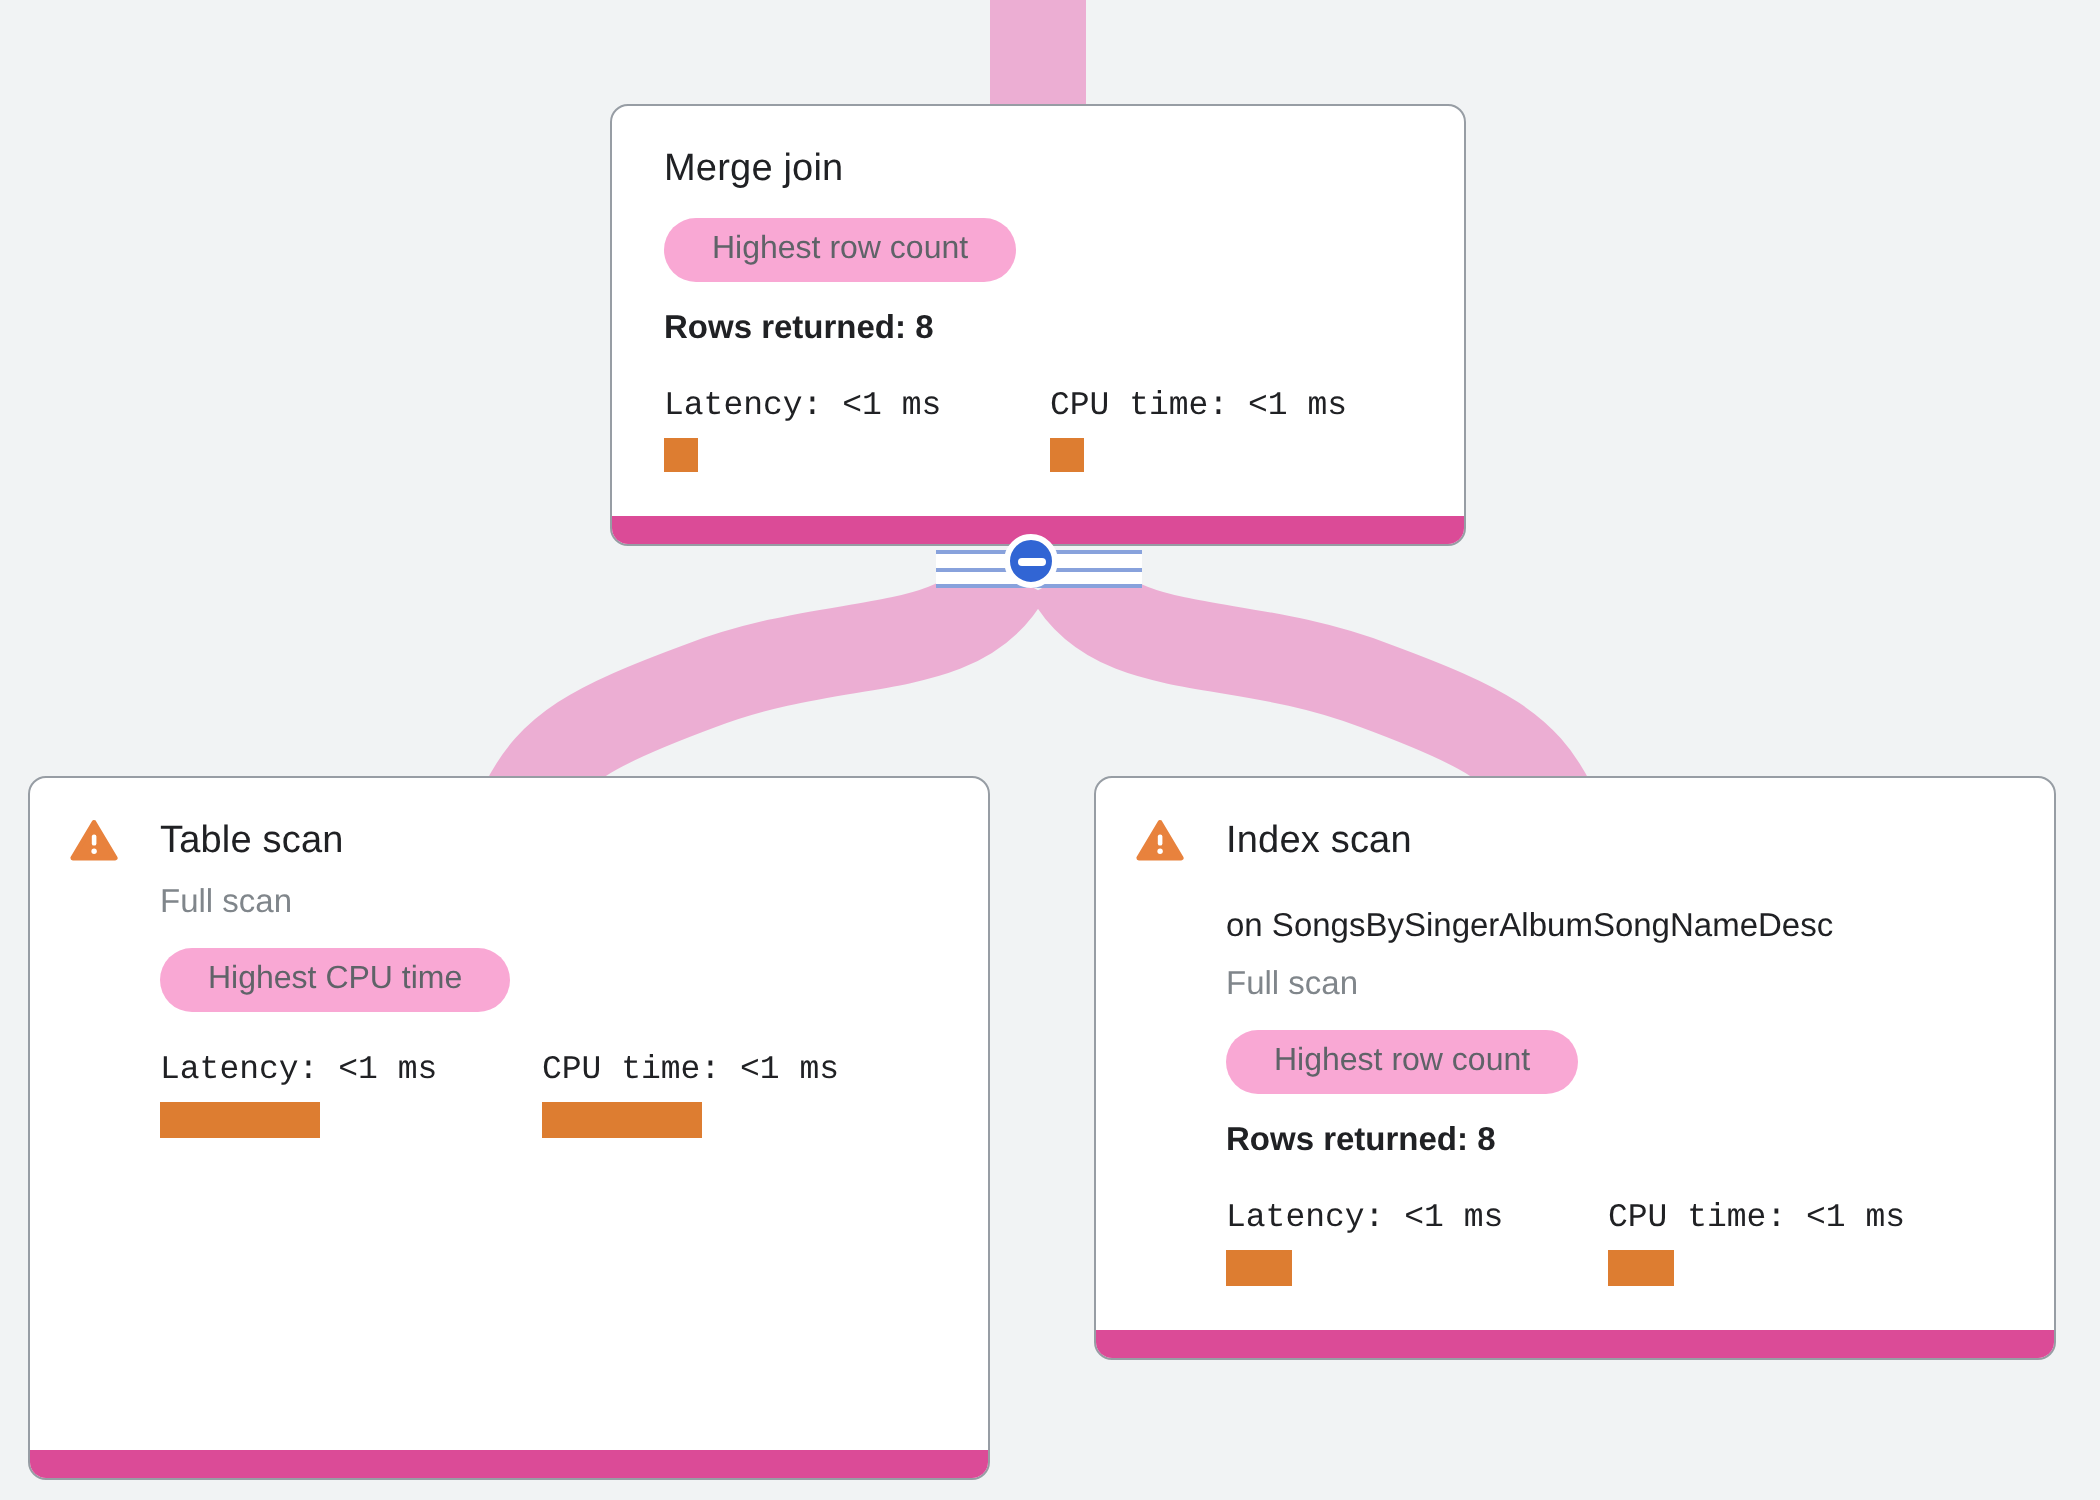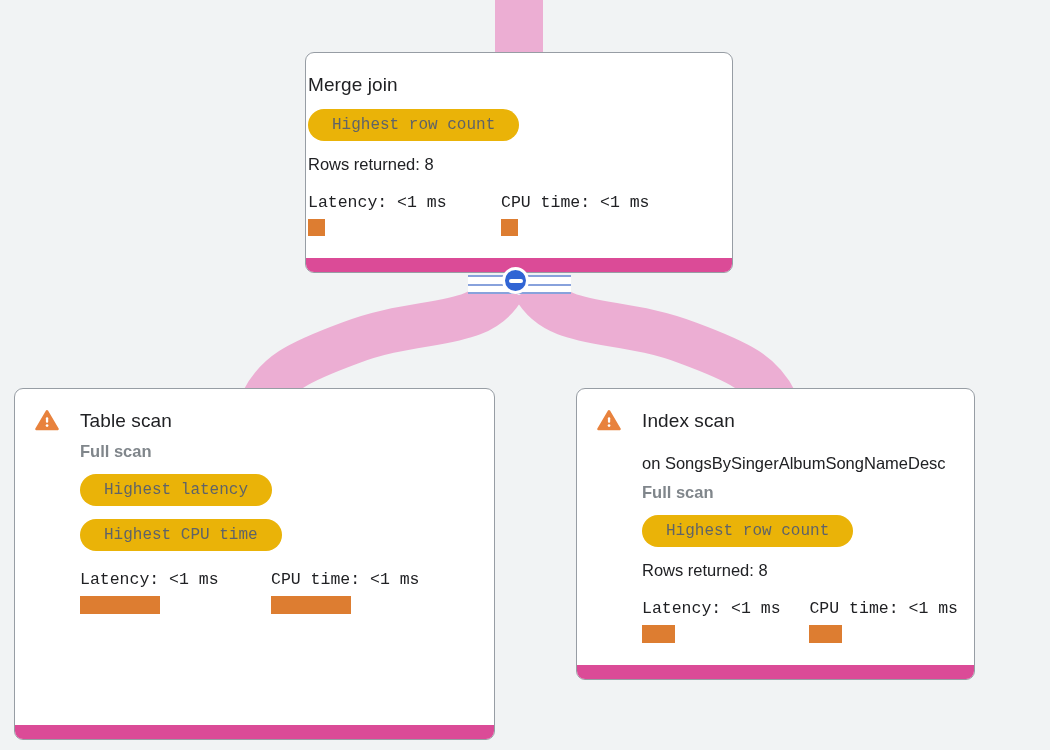--- a/index.html
+++ b/index.html
@@ -24,46 +24,45 @@
     z-index:2;
   }
   .accent-bar {
     position:absolute; left:0; right:0; bottom:0; height:14px;
     background:#db4b97;
     border-radius:0 0 8px 8px;
   }
 
   #node-merge-join  { left:305px; top:52px;  width:428px; height:221px; }
   #node-table-scan  { left:14px;  top:388px; width:481px; height:352px; }
-  #node-index-scan  { left:576px; top:388px; width:399px; height:292px; }
+  #node-index-scan  { left:547px; top:388px; width:481px; height:292px; }
 
-  .mj-content { padding:20px 16px 0 2px; }
+  .mj-content { padding:20px 16px 0 26px; }
 
   .node-title {
     font-size:19px; font-weight:500; color:#202124; line-height:23px;
     letter-spacing:.1px; white-space:nowrap;
   }
 
   .badge {
     display:inline-block;
-    background:#eab308; color:#5f6368;
+    background:#f9a8d4; color:#5f6368;
     font-size:16px; line-height:32px;
     padding:0 24px; border-radius:17px;
     white-space:nowrap;
-    font-family:Liberation Mono, monospace;
   }
   .badge-row { margin-top:13px; }
   .badge-row.second { margin-top:10px; }
 
   .body-line {
     font-size:16.5px; color:#202124; line-height:20px; white-space:nowrap;
   }
-  .muted { color:#80868b;font-weight:bold; }
+  .muted { color:#80868b; }
 
-  .rows-line { margin-top:13px; }
+  .rows-line { margin-top:13px;font-weight:bold; }
 
   .metrics { display:flex; margin-top:19px; }
   .metric  { box-sizing:border-box;font-family:Liberation Mono, monospace; }
   .metric.col1 { width:193px; }
   .scan .metric.col1 { width:191px; }
 
   .bar { height:18px; background:#dd7d31; margin-top:6px; }
   .mj-bar { height:17px; }
 
   
@@ -134,23 +133,20 @@
 
 <div class="card scan" id="node-table-scan">
   <svg class="warn" viewBox="0 0 24 22">
     <path d="M12 2.2 L22.6 20 H1.4 Z" fill="#e8823d" stroke="#e8823d" stroke-width="2.4" stroke-linejoin="round"></path>
     <rect x="10.9" y="8.2" width="2.3" height="5.6" rx="1.1" fill="#ffffff"></rect>
     <circle cx="12.05" cy="16.6" r="1.35" fill="#ffffff"></circle>
   </svg>
   <div class="content">
     <div class="node-title">Table scan</div>
     <div class="body-line muted mode-line">Full scan</div>
-    <div class="badge-row">
-      <span class="badge">Highest latency</span>
-    </div>
     <div class="badge-row second">
       <span class="badge">Highest CPU time</span>
     </div>
     <div class="metrics">
       <div class="metric col1">
         <div class="body-line">Latency: &lt;1 ms</div>
         <div class="bar" style="width: 80px;"></div>
       </div>
       <div class="metric">
         <div class="body-line">CPU time: &lt;1 ms</div>

